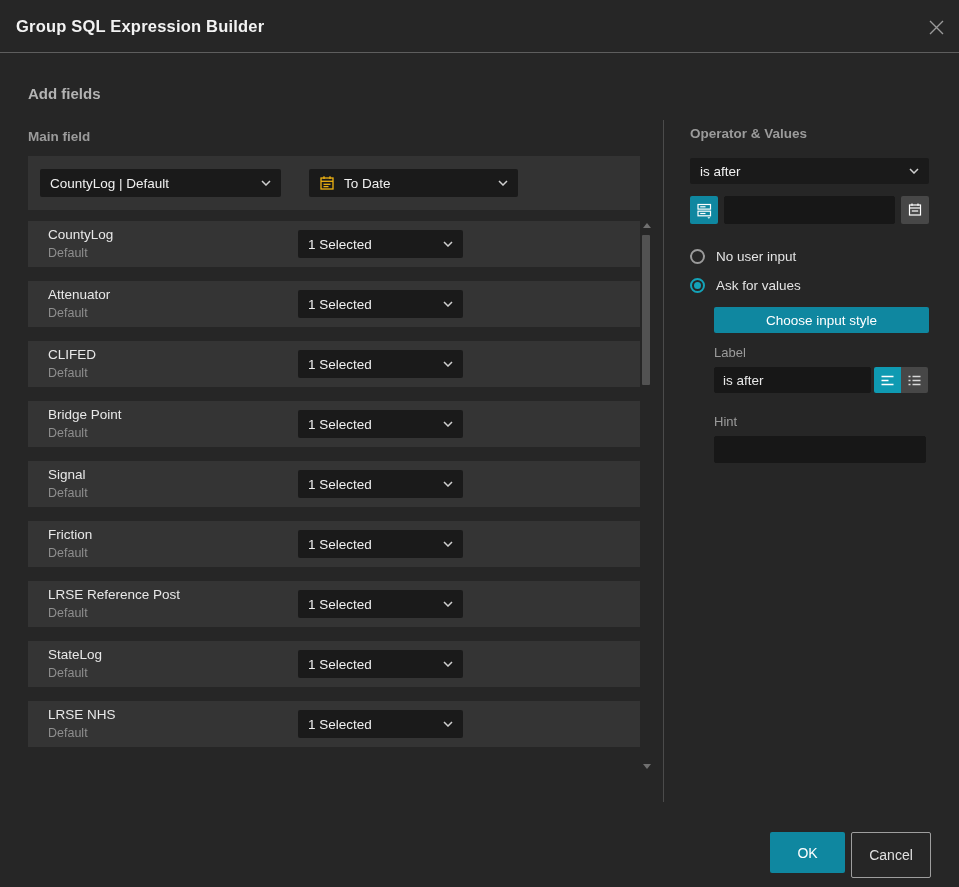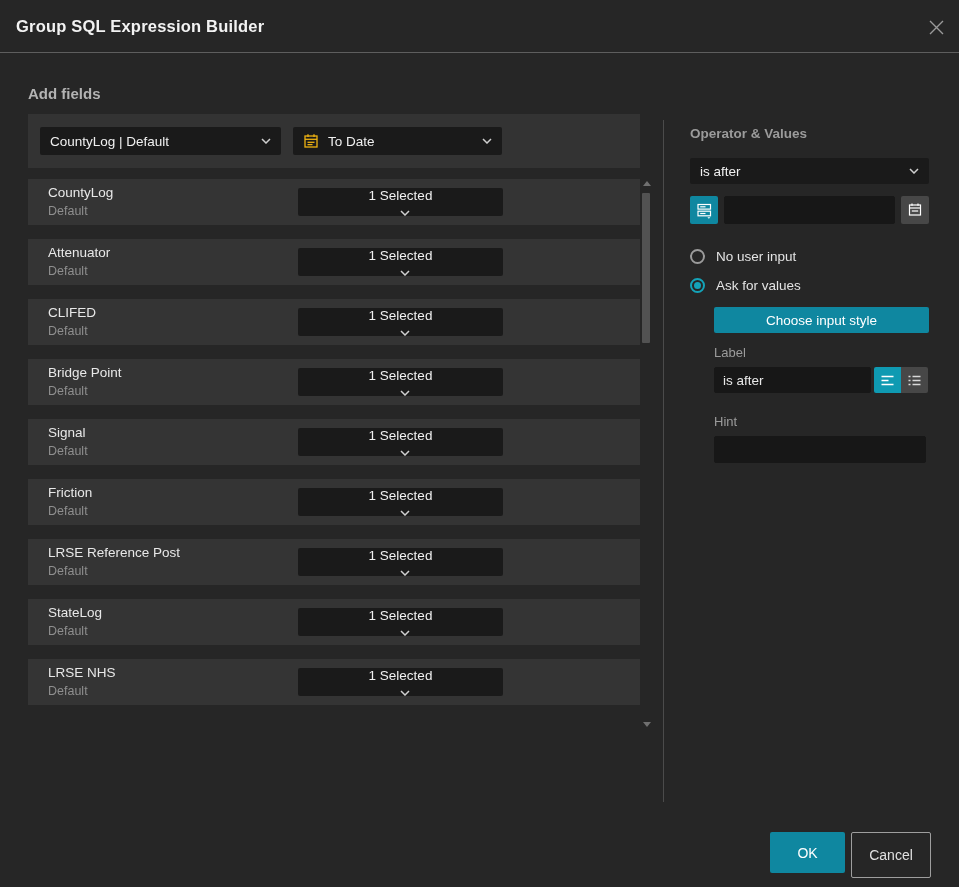--- a/index.html
+++ b/index.html
@@ -33,34 +33,34 @@
     color:#e8e8e8; font-size:13.5px; padding:0 8px; font-family:"Liberation Sans", sans-serif;
     outline:none; width:100%;
   }
   .section-label { font-size:13.5px; font-weight:700; color:#9b9b9b; }
   
   .left-panel { position:absolute; left:28px; top:85px; width:612px; }
   .add-fields-heading { font-size:15px; font-weight:700; color:#b3b3b3; }
   .main-field-label { margin-top:27px; }
   .main-field-box {
     margin-top:12px; height:54px; background:#333333;
-    display:flex; align-items:center; padding-left:12px; gap:12px;
+    display:flex; align-items:center; padding-left:12px; gap:28px;
   }
   .field-select { width:241px; }
   .date-select  { width:209px; }
   .date-select .cal { margin-right:9px; display:flex; }
   .all-fields-label { margin-top:29px; }
   .fields-list { position:relative; margin-top:11px; width:612px; height:550px; }
   .field-row {
     position:relative; height:46px; margin-bottom:14px; background:#343434;
   }
   .field-row .row-text { position:absolute; left:20px; top:6px; }
   .field-row .row-name { font-size:13.5px; color:#e8e8e8; }
   .field-row .row-sub  { font-size:12.5px; color:#8f8f8f; margin-top:4px; }
-  .field-row .row-select { position:absolute; left:270px; top:9px; width:205px;flex-direction:column; }
+  .field-row .row-select { position:absolute; left:270px; top:9px; width:165px; }
   
   .scrollbar { position:absolute; left:614px; top:-2px; width:9px; height:552px; }
   .scroll-up, .scroll-down {
     position:absolute; left:1px; width:0; height:0; cursor:pointer;
   }
   .scroll-up   { top:4px; border-left:4px solid transparent; border-right:4px solid transparent; border-bottom:5px solid #707070; }
   .scroll-down { bottom:2px; border-left:4px solid transparent; border-right:4px solid transparent; border-top:5px solid #707070; }
   .scroll-thumb { position:absolute; left:0; top:16px; width:8px; height:150px; background:#525252; border-radius:1px; cursor:pointer; }
   
   .v-divider { position:absolute; left:663px; top:120px; width:1px; height:682px; background:#4b4b4b; }
@@ -125,20 +125,21 @@
     <span class="close-btn">
       <svg width="17" height="17" viewBox="0 0 17 17">
         <path d="M2 2 L15 15 M15 2 L2 15" stroke="#9a9a9a" stroke-width="1.4" fill="none"></path>
       </svg>
     </span>
   </div>
 
   <div class="left-panel">
     <div class="add-fields-heading">Add fields</div>
 
+    <div class="section-label main-field-label">Main field</div>
 
     <div class="main-field-box">
       <div class="select field-select">
         <span class="sel-text">CountyLog | Default</span>
         <span class="chev">
           <svg width="10" height="6" viewBox="0 0 10 6">
               <path d="M1 1l4 4 4-4" fill="none" stroke="#cfcfcf" stroke-width="1.5"></path>
             </svg>
         </span>
       </div>

